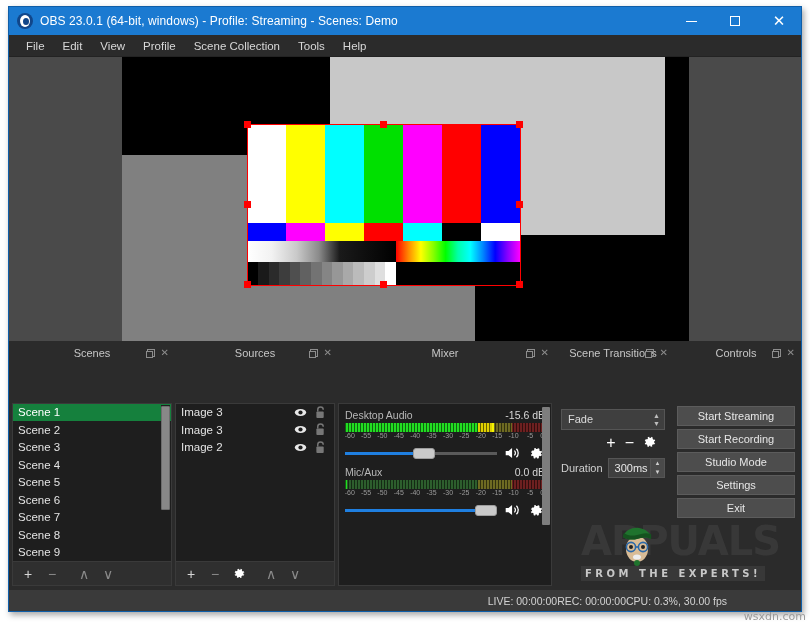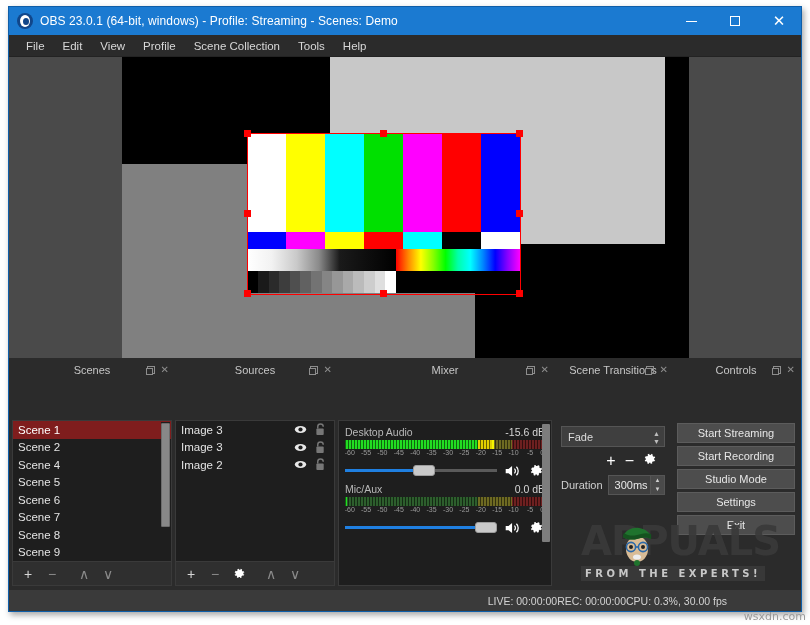--- a/index.html
+++ b/index.html
@@ -147,21 +147,21 @@
     border: 1px solid #3a3a3a;
     display: flex; flex-direction: column; min-height: 0;
   }
 
   
   .list { flex: 1 1 auto; overflow: hidden; position: relative; }
   .list-item {
     height: 17.5px; display: flex; align-items: center;
     padding-left: 5px; color: #e3e3e3; font-size: 11.5px;
   }
-  .list-item.sel { background: #7f1d1d; color: #ffffff; }
+  .list-item.sel { background: #15803d; color: #ffffff; }
   .scrollbar {
     position: absolute; right: 1px; top: 1px;
     width: 9px; bottom: 1px; background: #1e1e1e;
   }
   .scroll-thumb {
     position: absolute; left: 0; top: 1px; width: 9px; height: 104px;
     background: #888888; border-radius: 1px; border: 1px solid #6d6d6d;
   }
 
   
@@ -419,20 +419,21 @@
         <span class="dock-title">Scenes</span>
         <span class="dock-head-btns">
           <span class="hb-float"></span>
           <span class="hb">✕</span>
         </span>
       </div>
       <div class="dock-body">
         <div class="list">
           <div class="list-item sel">Scene 1</div>
           <div class="list-item">Scene 2</div>
+          <div class="list-item">Scene 3</div>
           <div class="list-item">Scene 4</div>
           <div class="list-item">Scene 5</div>
           <div class="list-item">Scene 6</div>
           <div class="list-item">Scene 7</div>
           <div class="list-item">Scene 8</div>
           <div class="list-item">Scene 9</div>
           <div class="scrollbar">
             <div class="scroll-thumb"></div>
           </div>
         </div>

